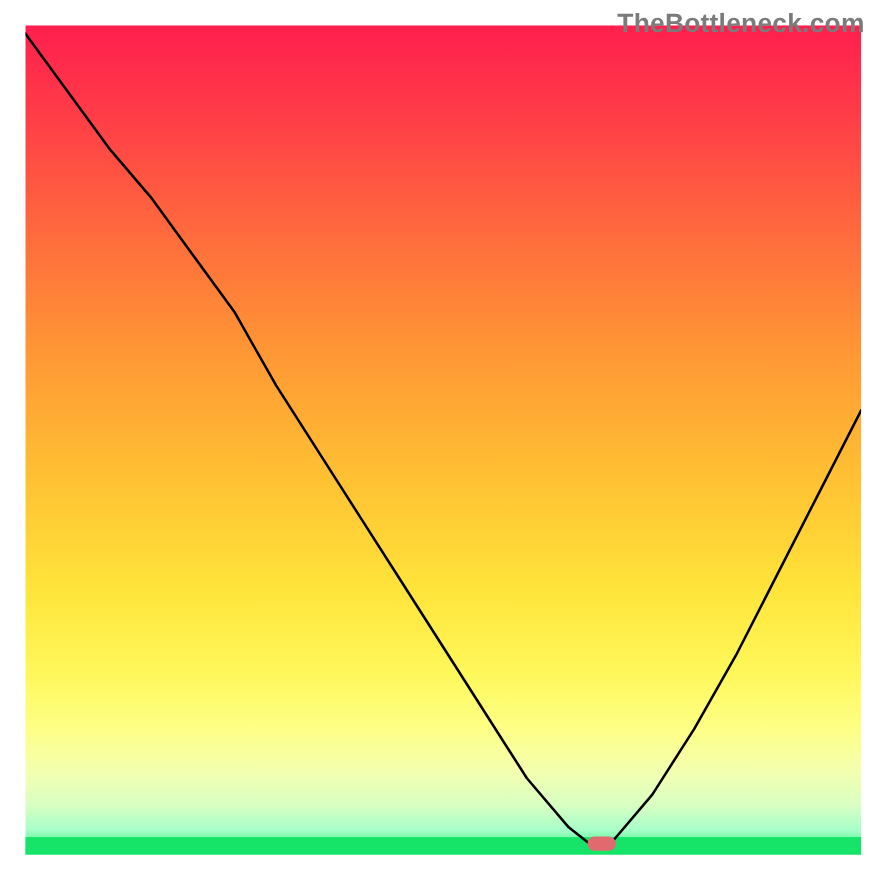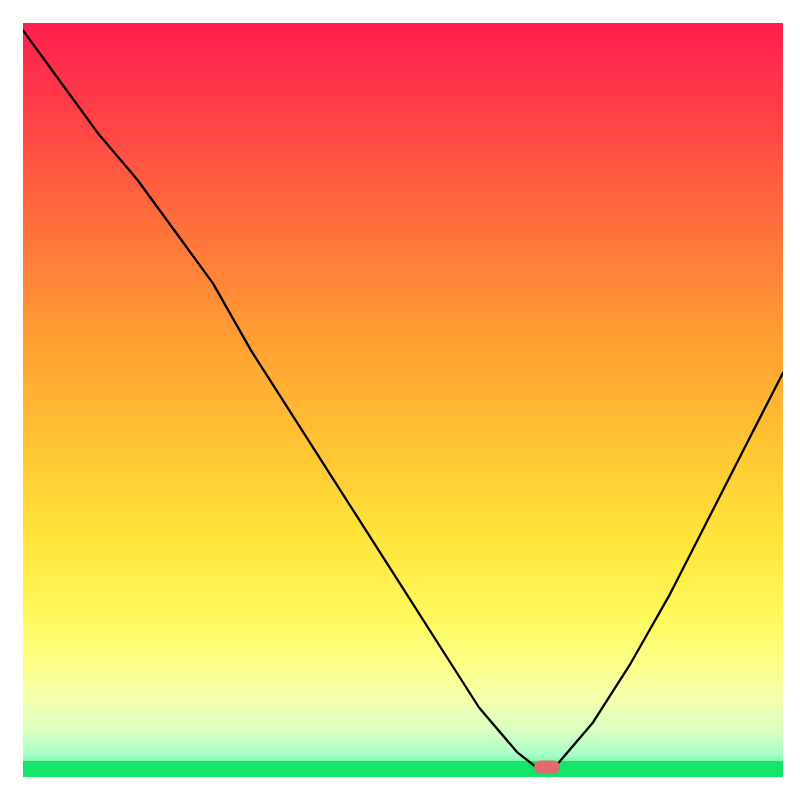--- a/index.html
+++ b/index.html
@@ -78,20 +78,21 @@
     height: 13px;
     border-radius: 7px;
     background: #e06a6e;
     z-index: 20;
     transform: translate(-50%, -50%);
   }
 </style>
 </head>
 <body>
 <div class="wrap">
+  <div class="watermark">TheBottleneck.com</div>
 
   <div class="plot">
     <div class="gradient"></div>
     <div class="greenband"></div>
 
     <svg class="curve" viewBox="0 0 760 754" preserveAspectRatio="none">
       <path id="curvePath" fill="none" stroke="#000000" stroke-width="2.3" stroke-linejoin="round" stroke-linecap="round" d="M0.0 7.4 L38.0 59.5 L76.0 111.6 L114.0 156.2 L152.0 208.3 L190.0 260.4 L228.0 327.4 L266.0 386.9 L304.0 446.4 L342.0 505.9 L380.0 565.4 L418.0 625.0 L456.0 684.5 L494.0 729.1 L513.0 744.0 L532.0 744.0 L570.0 699.4 L608.0 639.8 L646.0 572.9 L684.0 498.5 L722.0 424.1 L760.0 349.7 "></path>
     </svg>
 
     <div class="marker" id="marker" style="left: 524.4px; top: 744px; background: rgb(224, 106, 110);"></div>

